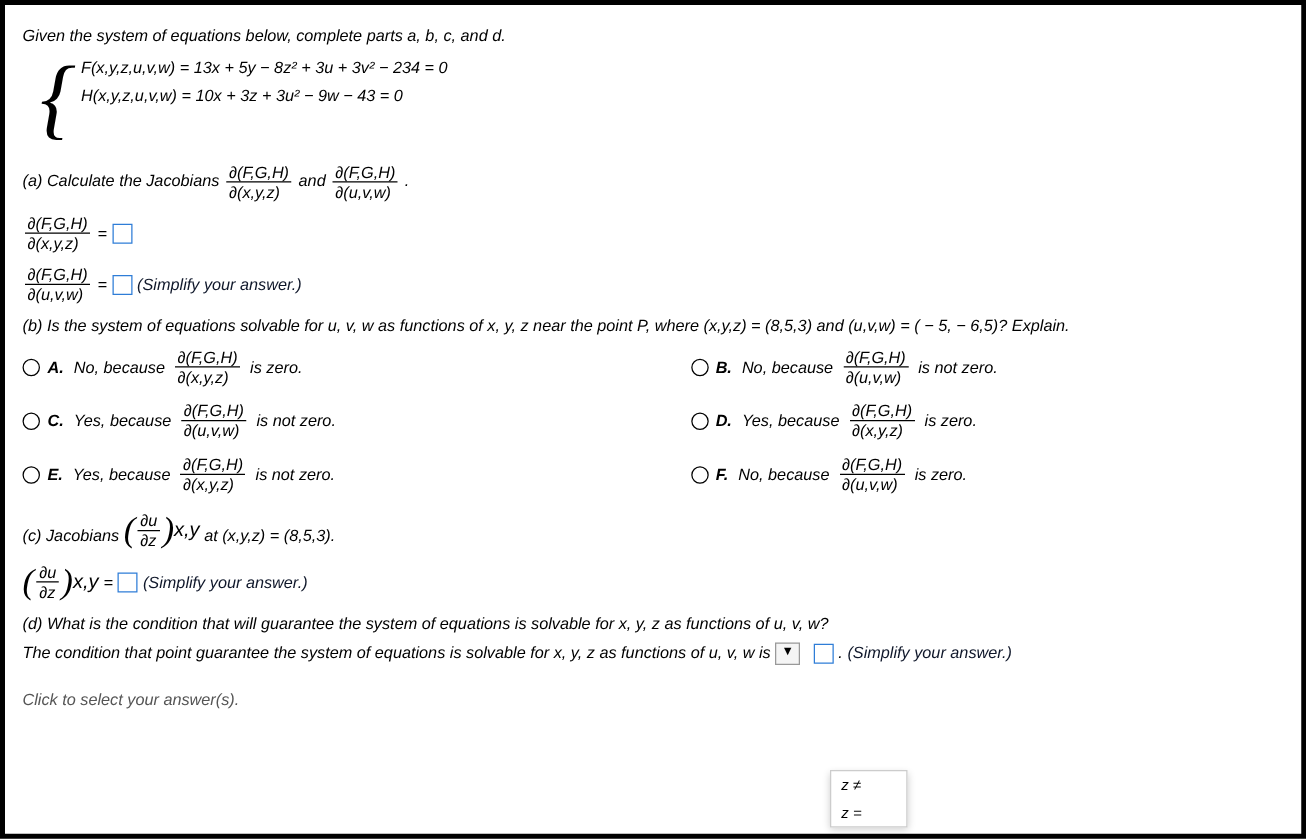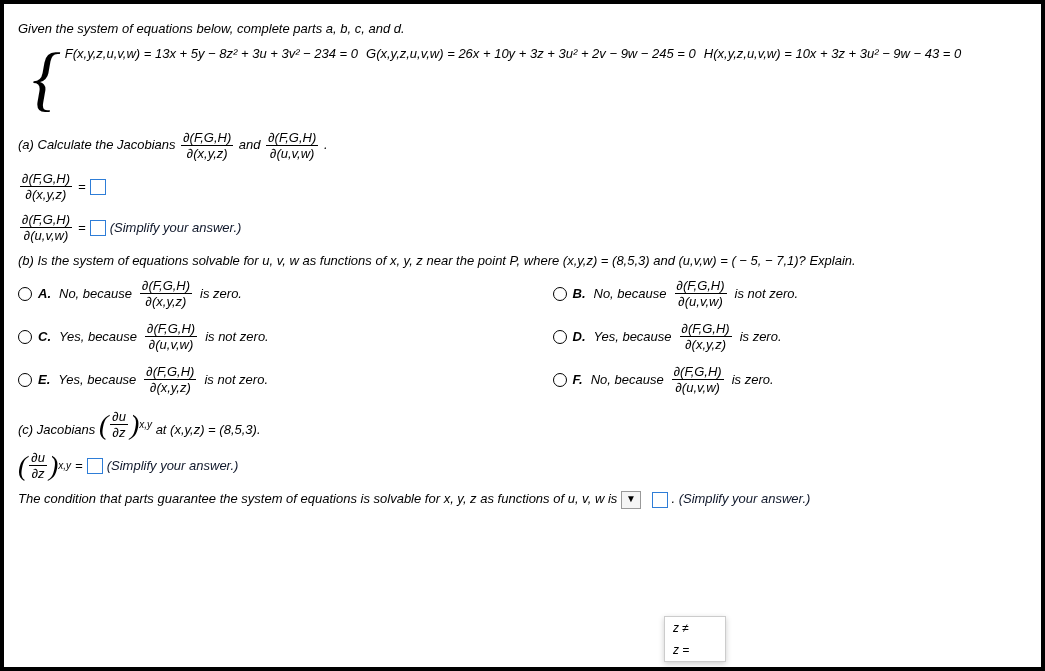--- a/index.html
+++ b/index.html
@@ -30,28 +30,28 @@
   .brace {
     font-size: 72px;
     line-height: 72px;
     font-family: 'Times New Roman', serif;
     margin-right: 4px;
     position: relative;
     top: -2px;
   }
   .equations {
     display: flex;
-    flex-direction: row;
+    flex-direction: column;
     gap: 8px;
     padding-top: 2px;
   }
   .frac {
     display: inline-block;
     vertical-align: middle;
-    text-align: center;
+    text-align: left;
     margin: 0 2px;
   }
   .frac .num {
     display: block;
     border-bottom: 1px solid #000;
     padding: 0 2px;
   }
   .frac .den {
     display: block;
     padding: 0 2px;
@@ -102,21 +102,21 @@
   .paren-frac {
     display: inline-flex;
     align-items: center;
   }
   .big-paren {
     font-size: 28px;
     font-family: 'Times New Roman', serif;
     line-height: 1;
   }
   .sub {
-    font-size: 10px;
+    font-size: 16px;
     vertical-align: sub;
   }
   .dropdown {
     display: inline-block;
     border: 1px solid #999;
     width: 18px;
     height: 16px;
     text-align: center;
     line-height: 14px;
     font-size: 10px;
@@ -143,21 +143,20 @@
 <body>
 
 <div class="page">
 
   <div class="instruction">Given the system of equations below, complete parts a, b, c, and d.</div>
 
   <div class="eq-block">
     <div class="brace">{</div>
     <div class="equations">
       <div>F(x,y,z,u,v,w) = 13x + 5y − 8z² + 3u + 3v² − 234 = 0</div>
-      <div>G(x,y,z,u,v,w) = 26x + 10y + 3z + 3u² + 2v − 9w − 245 = 0</div>
       <div>H(x,y,z,u,v,w) = 10x + 3z + 3u² − 9w − 43 = 0</div>
     </div>
   </div>
 
   <div class="row">
     <span>(a) Calculate the Jacobians </span>
     <span class="frac">
       <span class="num">∂(F,G,H)</span>
       <span class="den">∂(x,y,z)</span>
     </span>
@@ -181,21 +180,21 @@
   <div class="jac-row">
     <span class="frac">
       <span class="num">∂(F,G,H)</span>
       <span class="den">∂(u,v,w)</span>
     </span>
     <span>= </span>
     <span class="input-box"></span>
     <span class="simplify">(Simplify your answer.)</span>
   </div>
 
-  <div class="row">(b) Is the system of equations solvable for u, v, w as functions of x, y, z near the point P, where (x,y,z) = (8,5,3) and (u,v,w) = ( − 5, − 7,1)? Explain.</div>
+  <div class="row">(b) Is the system of equations solvable for u, v, w as functions of x, y, z near the point P, where (x,y,z) = (8,5,3) and (u,v,w) = ( − 5, − 6,5)? Explain.</div>
 
   <div class="choices">
     <div class="choice">
       <span class="radio"></span>
       <span class="letter">A.</span>
       <span>No, because </span>
       <span class="frac">
           <span class="num">∂(F,G,H)</span>
           <span class="den">∂(x,y,z)</span>
         </span>
@@ -275,29 +274,31 @@
           <span class="den">∂z</span>
         </span>
       <span class="big-paren">)</span>
       <span class="sub">x,y</span>
     </span>
     <span> = </span>
     <span class="input-box"></span>
     <span class="simplify">(Simplify your answer.)</span>
   </div>
 
+  <div class="row">(d) What is the condition that will guarantee the system of equations is solvable for x, y, z as functions of u, v, w?</div>
 
   <div class="row">
-    <span>The condition that parts guarantee the system of equations is solvable for x, y, z as functions of u, v, w is </span>
+    <span>The condition that point guarantee the system of equations is solvable for x, y, z as functions of u, v, w is </span>
     <span class="dropdown">▼</span>
     <span>&nbsp;</span>
     <span class="input-box"></span>
     <span>. </span>
     <span class="simplify">(Simplify your answer.)</span>
   </div>
 
   <div class="dd-popup" style="left:660px; top:612px;">
     <div>z ≠</div>
     <div>z =</div>
   </div>
 
+  <div class="footer-link">Click to select your answer(s).</div>
 
 </div>
 
 </body></html>

